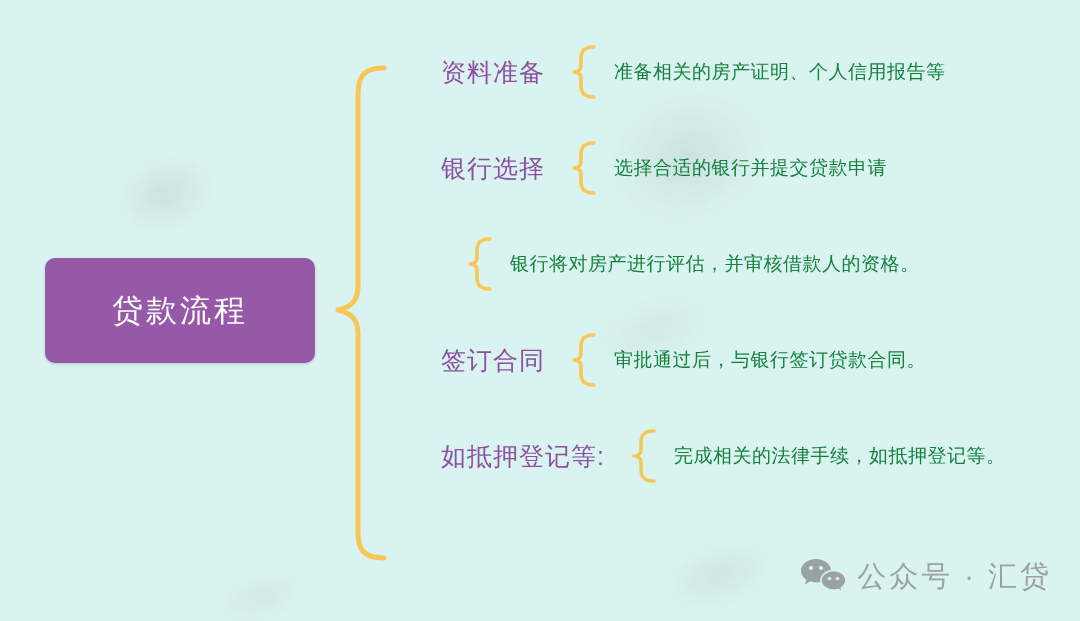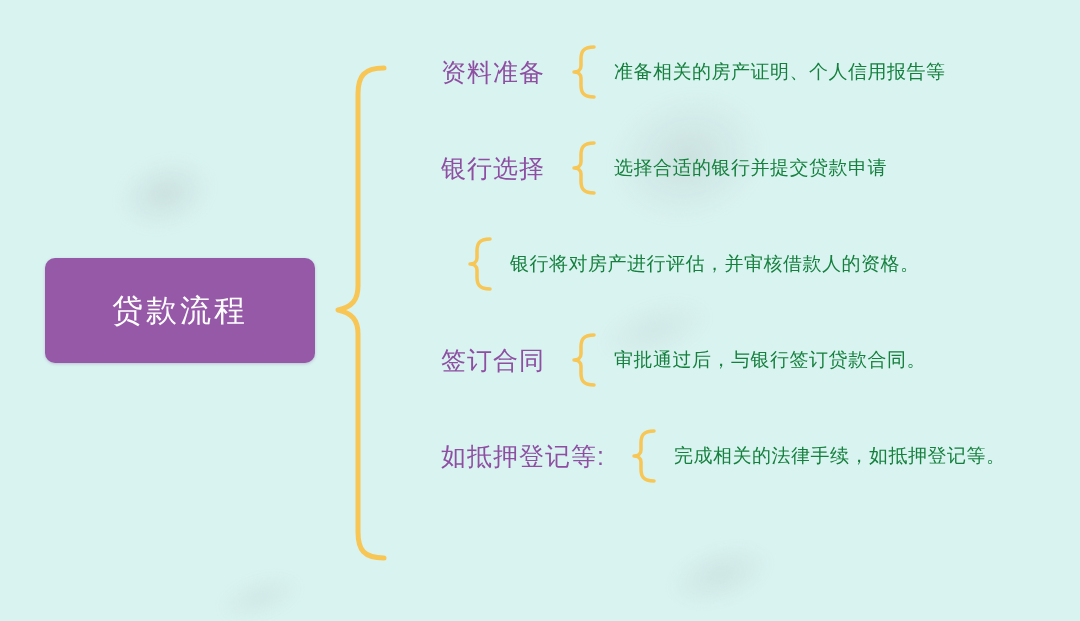--- a/index.html
+++ b/index.html
@@ -161,14 +161,31 @@
       <span class="branch-title">如抵押登记等:</span>
       <svg class="branch-brace" width="27" height="58" viewBox="0 0 27 58" fill="none">
         <path d="M 24 4 C 13 4, 11 9, 11 16 L 11 23 C 11 27, 8 29, 4 29 C 8 29, 11 31, 11 35 L 11 42 C 11 49, 13 54, 24 54" stroke="#f7c654" stroke-width="3.5" stroke-linecap="round" stroke-linejoin="round" fill="none"></path>
       </svg>
       <span class="branch-desc">完成相关的法律手续，如抵押登记等。</span>
     </div>
 
 
   </div>
 
+  <div class="footer-watermark">
+    <svg width="47" height="38" viewBox="0 0 47 38">
+      <g fill="#9ba3a2">
+        <path d="M16 1 C7.7 1 1 6.2 1 12.7 C1 16.4 3.1 19.6 6.4 21.7 L4.8 26.6 L10.3 23.6 C12.1 24.1 14 24.4 16 24.4 C24.3 24.4 31 19.1 31 12.7 C31 6.2 24.3 1 16 1 Z"></path>
+      </g>
+      <g fill="#d9f3f1">
+        <circle cx="11" cy="10" r="2.1"></circle>
+        <circle cx="21" cy="10" r="2.1"></circle>
+      </g>
+      <path d="M33.5 12.5 C26.6 12.5 21 16.9 21 22.3 C21 27.7 26.6 32.1 33.5 32.1 C35.1 32.1 36.6 31.9 38 31.4 L42.6 33.9 L41.3 29.8 C44.1 28 46 25.3 46 22.3 C46 16.9 40.4 12.5 33.5 12.5 Z" fill="#9ba3a2" stroke="#d9f3f1" stroke-width="1.6"></path>
+      <g fill="#d9f3f1">
+        <circle cx="29.5" cy="20.5" r="1.8"></circle>
+        <circle cx="37.5" cy="20.5" r="1.8"></circle>
+      </g>
+    </svg>
+    <span class="wm-label">公众号 · 汇贷</span>
+  </div>
 
 </div>
 
 </body></html>

